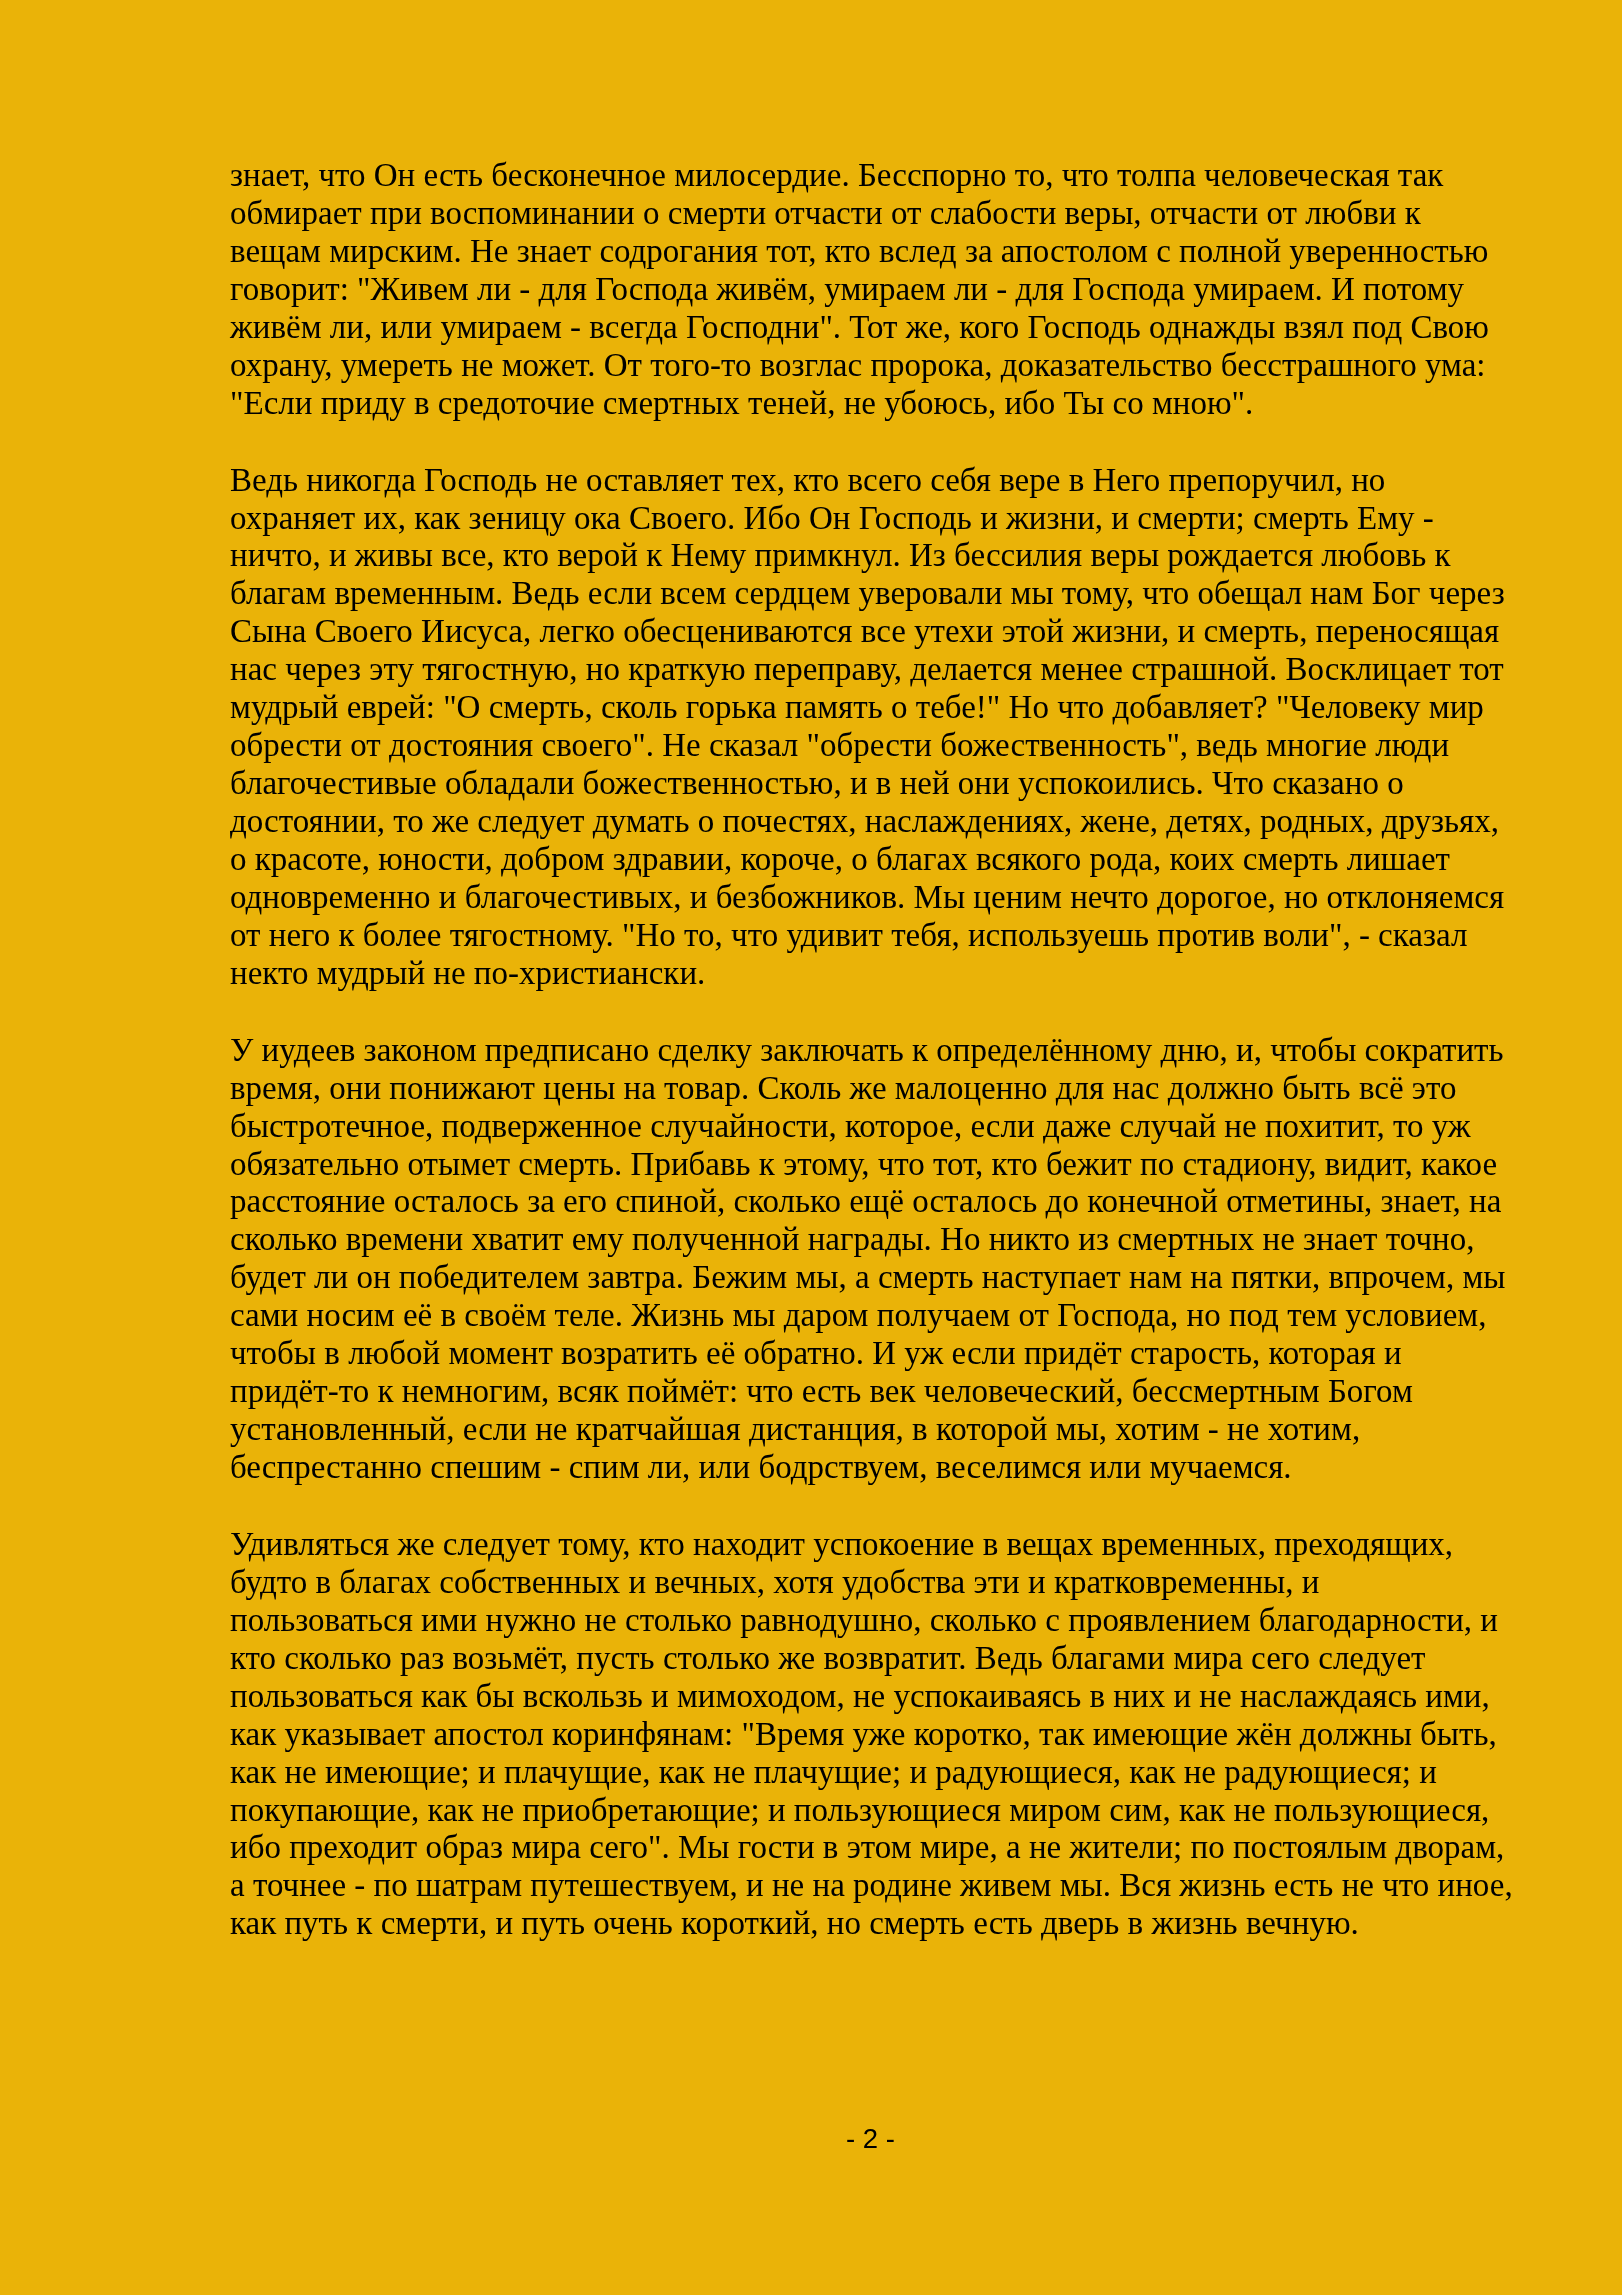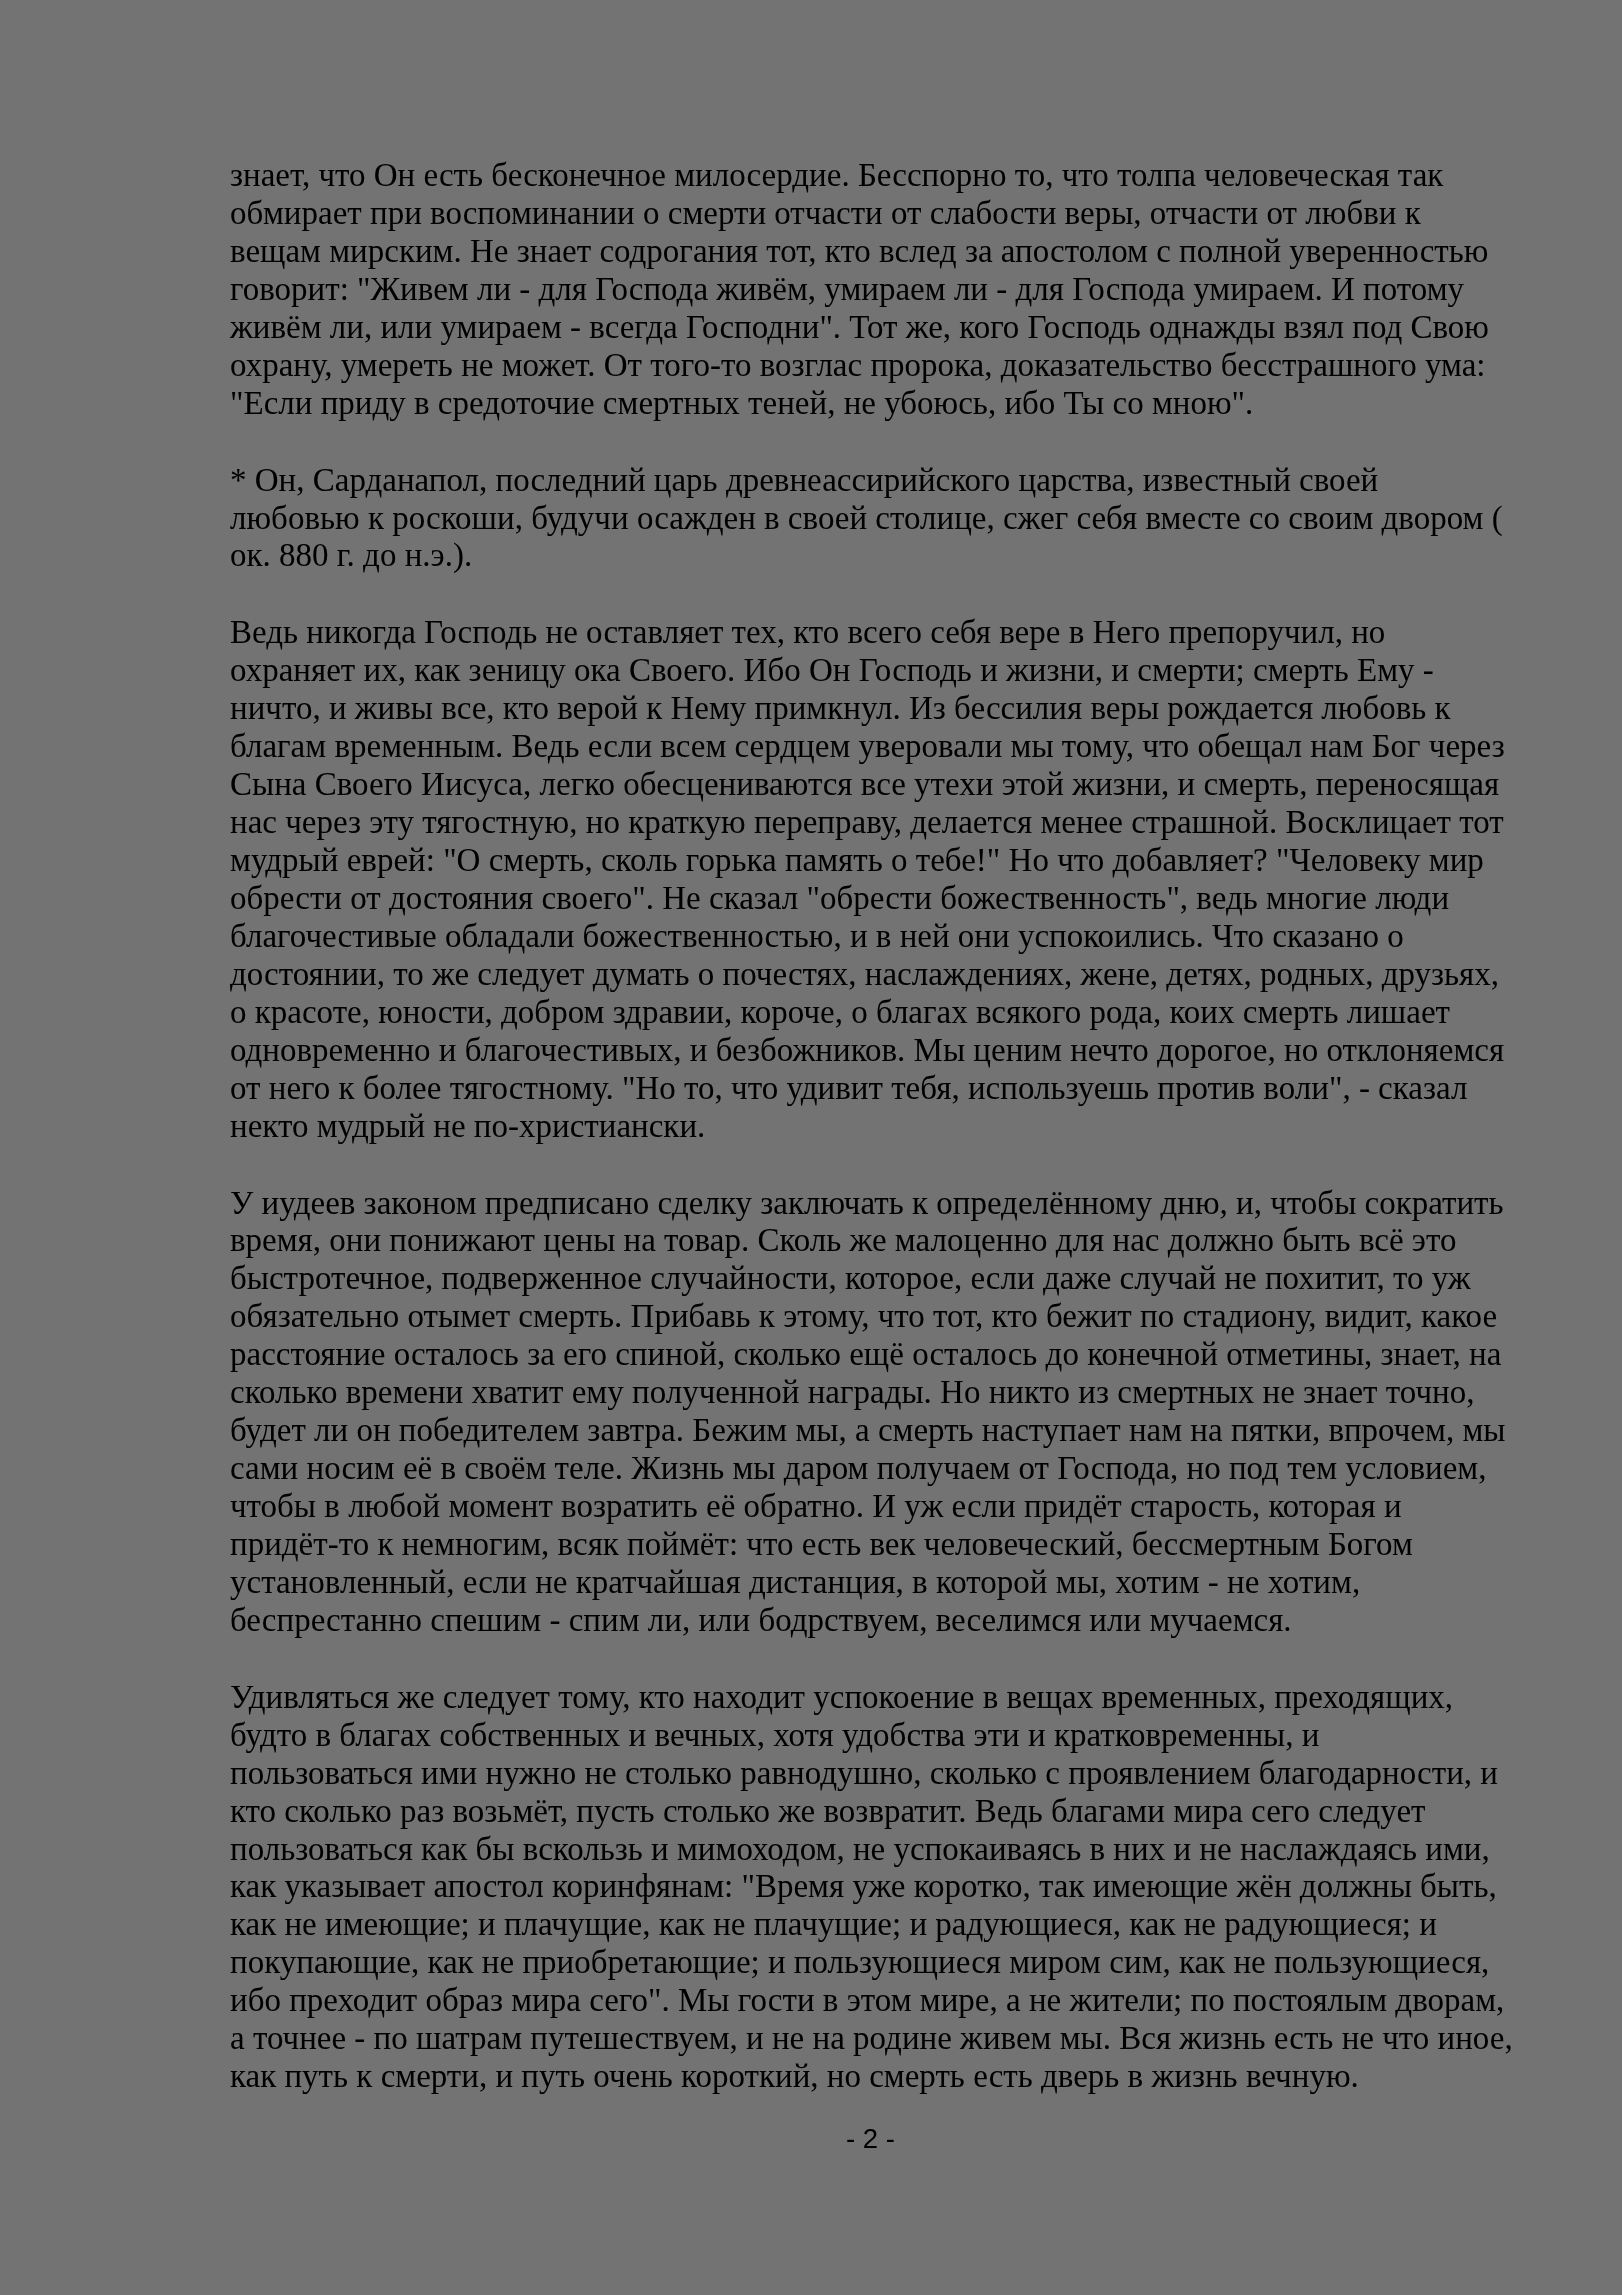--- a/index.html
+++ b/index.html
@@ -4,21 +4,21 @@
 <style>
   html, body {
     margin: 0;
     padding: 0;
     background: #ffffff;
   }
   .page {
     position: relative;
     width: 1623px;
     height: 2295px;
-    background: #737373;
+    background: #eab308;
     overflow: hidden;
   }
   .content {
     position: absolute;
     left: 230px;
     top: 157px;
     width: 1281px;
     font-family: "Liberation Serif", serif;
     font-size: 33px;
     line-height: 1.15;
@@ -46,23 +46,20 @@
 
 <div class="page">
   <div class="content">
     <p class="para">знает, что Он есть бесконечное милосердие. Бесспорно то, что толпа человеческая так
 обмирает при воспоминании о смерти отчасти от слабости веры, отчасти от любви к
 вещам мирским. Не знает содрогания тот, кто вслед за апостолом с полной уверенностью
 говорит: "Живем ли - для Господа живём, умираем ли - для Господа умираем. И потому
 живём ли, или умираем - всегда Господни". Тот же, кого Господь однажды взял под Свою
 охрану, умереть не может. От того-то возглас пророка, доказательство бесстрашного ума:
 "Если приду в средоточие смертных теней, не убоюсь, ибо Ты со мною".</p>
-    <p class="para">* Он, Сарданапол, последний царь древнеассирийского царства, известный своей
-любовью к роскоши, будучи осажден в своей столице, сжег себя вместе со своим двором (
-ок. 880 г. до н.э.).</p>
     <p class="para">Ведь никогда Господь не оставляет тех, кто всего себя вере в Него препоручил, но
 охраняет их, как зеницу ока Своего. Ибо Он Господь и жизни, и смерти; смерть Ему -
 ничто, и живы все, кто верой к Нему примкнул. Из бессилия веры рождается любовь к
 благам временным. Ведь если всем сердцем уверовали мы тому, что обещал нам Бог через
 Сына Своего Иисуса, легко обесцениваются все утехи этой жизни, и смерть, переносящая
 нас через эту тягостную, но краткую переправу, делается менее страшной. Восклицает тот
 мудрый еврей: "О смерть, сколь горька память о тебе!" Но что добавляет? "Человеку мир
 обрести от достояния своего". Не сказал "обрести божественность", ведь многие люди
 благочестивые обладали божественностью, и в ней они успокоились. Что сказано о
 достоянии, то же следует думать о почестях, наслаждениях, жене, детях, родных, друзьях,

